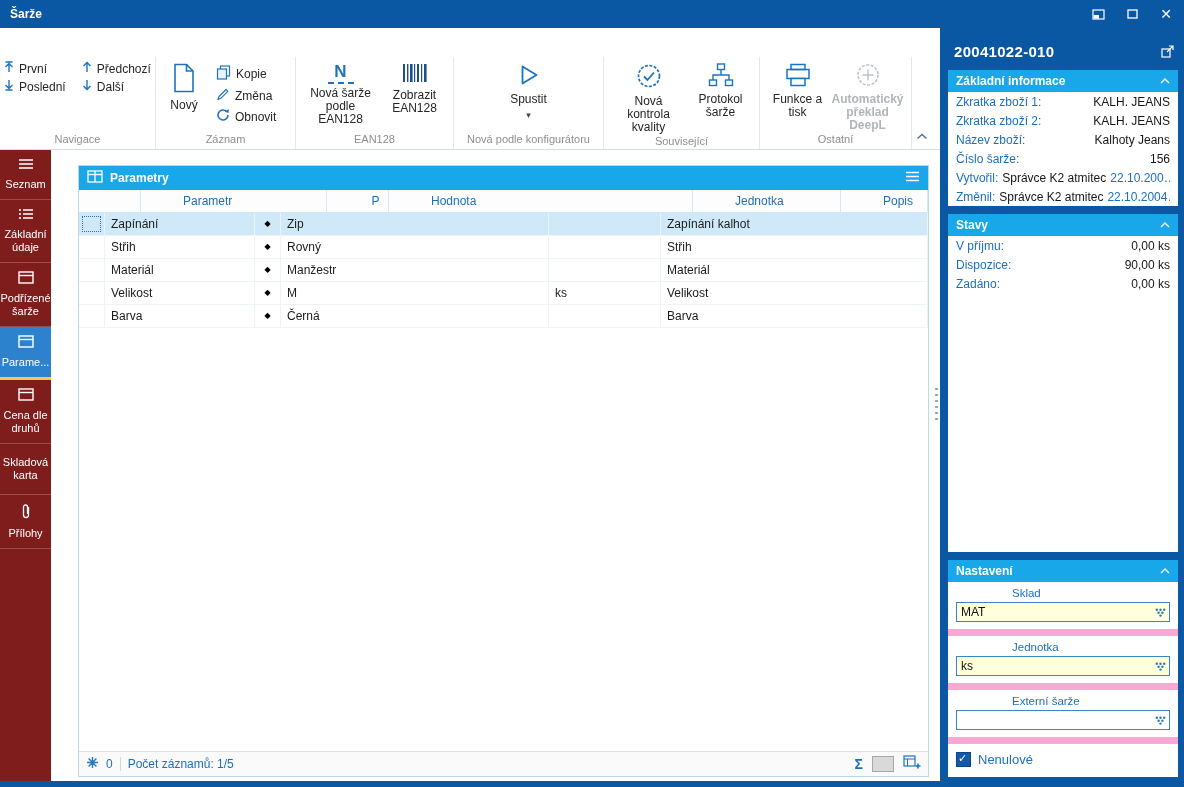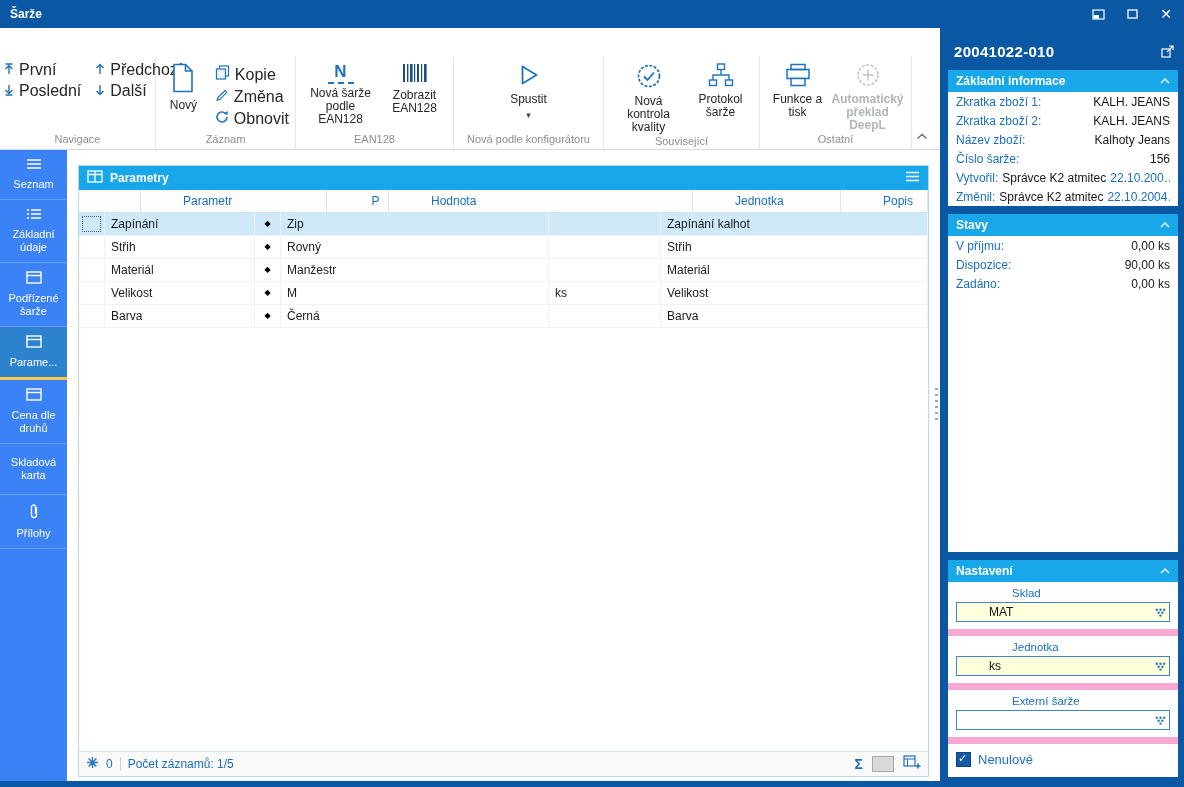--- a/index.html
+++ b/index.html
@@ -22,35 +22,35 @@
 
   
   .ribbon { position:absolute; top:57px; left:0; width:940px; height:93px; background:#fff;
             border-bottom:1px solid #d4dbe2; display:flex; box-sizing:border-box; }
   .rgroup { border-right:1px solid #e3e7eb; display:flex; flex-direction:column; box-sizing:border-box; }
   .rgroup-body { flex:1; display:flex; padding:4px 6px 0; box-sizing:border-box; }
   .rgroup-label { text-align:center; font-size:11px; color:#8e8e8e; padding:1px 2px 4px; white-space:nowrap; }
 
   .nav-grid { display:grid; grid-template-columns:auto auto; column-gap:14px; row-gap:3px;
               align-content:start; padding:4px 2px 0 4px; }
-  .nav-btn { display:flex; align-items:center; gap:5px; font-size:16px; color:#262626; white-space:nowrap; cursor:default; }
+  .nav-btn { display:flex; align-items:center; gap:5px; font-size:12px; color:#262626; white-space:nowrap; cursor:default; }
 
   .btn-lg { display:flex; flex-direction:column; align-items:center; font-size:12px; color:#262626;
             text-align:center; padding-top:2px; gap:3px; line-height:13px; cursor:default; }
   .btn-lg.disabled { color:#b0b5ba;font-weight:bold; }
   .stack { display:flex; flex-direction:column; gap:4px; padding-top:4px; }
 
   .ean-n { font-size:17px; font-weight:bold; color:#1e73be; width:26px; text-align:center;
            border-bottom:2px dashed #1e73be; padding-bottom:1px; line-height:18px; }
   .caret { font-size:9px; color:#444; line-height:8px; margin-top:2px; }
 
   .ribbon-collapse { position:absolute; right:12px; bottom:5px; cursor:default; }
 
   
-  .sidebar { position:absolute; left:0; top:150px; width:67px; bottom:0; background:#3b82f6;
+  .sidebar { position:absolute; left:0; top:150px; width:51px; bottom:0; background:#7f1d1d;
              display:flex; flex-direction:column; }
   .side-item { color:#fff; font-size:11px; line-height:13px; text-align:center; padding:8px 2px;
                border-bottom:1px solid rgba(255,255,255,.22); display:flex; flex-direction:column;
                align-items:center; gap:5px; cursor:default; box-sizing:border-box; }
   .side-item.active { background:#2c82cd; border-bottom:3px solid #f6c94a; }
 
   
   .main { position:absolute; left:67px; top:150px; width:866px; bottom:6px; background:#fff;padding-left:6px; }
   .panel { position:absolute; left:11px; top:15px; right:10px; bottom:4px; border:1px solid #bcd6ea;
            display:flex; flex-direction:column; box-sizing:border-box; background:#fff; }
@@ -106,21 +106,21 @@
   .info-row { display:flex; align-items:center; height:19px; min-height:19px; padding:0 8px; font-size:12px;
               white-space:nowrap; overflow:hidden; }
   .info-label { color:#1a6fc0; }
   .info-value { margin-left:auto; color:#161616; }
   .info-inline { margin-left:4px; color:#161616; }
   .info-date { margin-left:4px; color:#1a6fc0; overflow:hidden; }
 
   .field { padding:5px 8px 7px; border-bottom:7px solid #f9a8d4; }
   .field:last-of-type { border-bottom:none; }
   .field-label { color:#1a6fc0; font-size:11.5px; padding:0 0 3px 56px; }
-  .input-wrap { display:flex; align-items:center; height:20px; border:1px solid #3a86c8; background:#ffffdc; box-sizing:border-box;padding-left:28px; }
+  .input-wrap { display:flex; align-items:center; height:20px; border:1px solid #3a86c8; background:#ffffdc; box-sizing:border-box; }
   .input-wrap.white { background:#fff; }
   .input-wrap input { flex:1; min-width:0; border:none; background:transparent; outline:none;
                       font-family:inherit; font-size:12px; color:#111; padding:0 4px; height:100%; }
   .dd-btn { width:18px; height:100%; display:flex; align-items:center; justify-content:center; cursor:default; }
 
   .checkbox-row { display:flex; align-items:center; gap:7px; padding:8px 8px 10px; }
   .checkbox { width:13px; height:13px; background:#1458a8; border:1px solid #0d4584; position:relative; cursor:default; }
   .checkbox::after { content:"✓"; position:absolute; left:1px; top:-1px; color:#fff; font-size:11px; }
   .checkbox-label { color:#1a6fc0; font-size:13px; }
 

